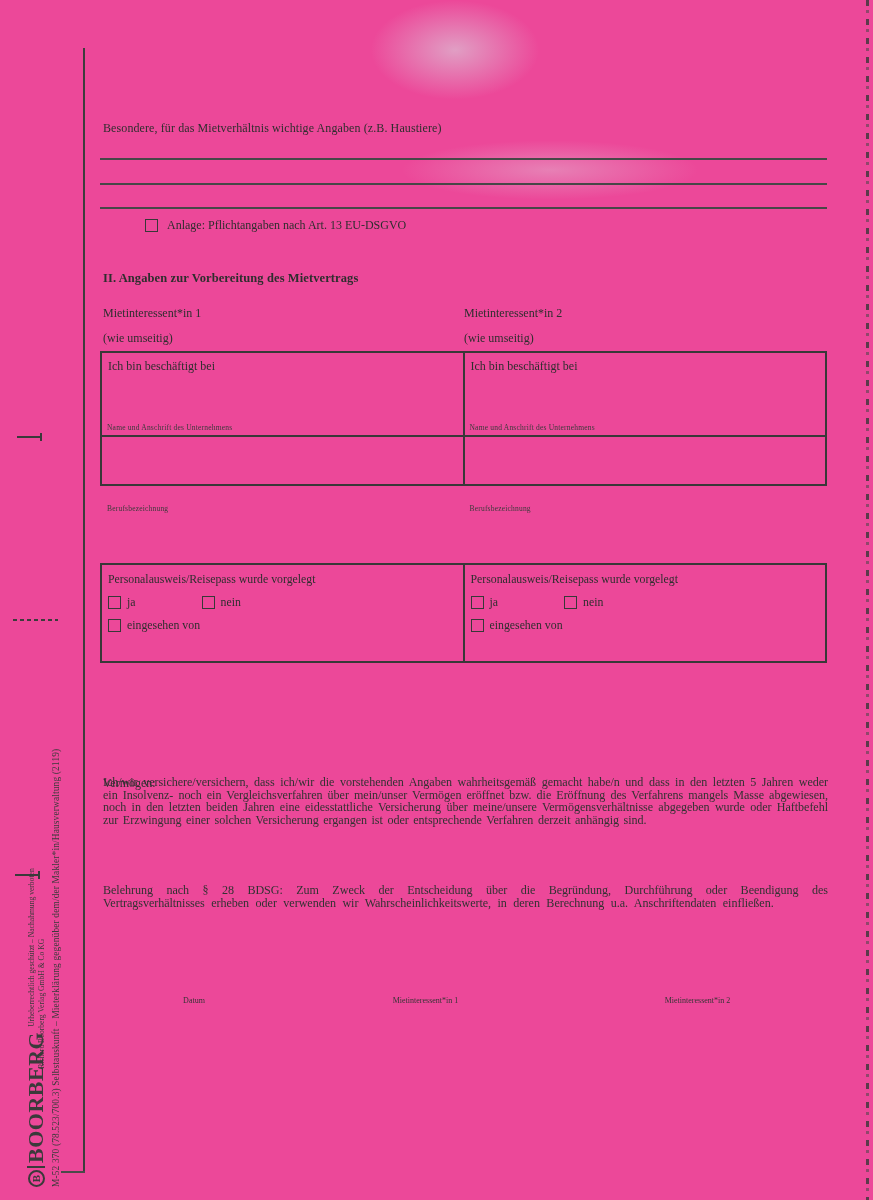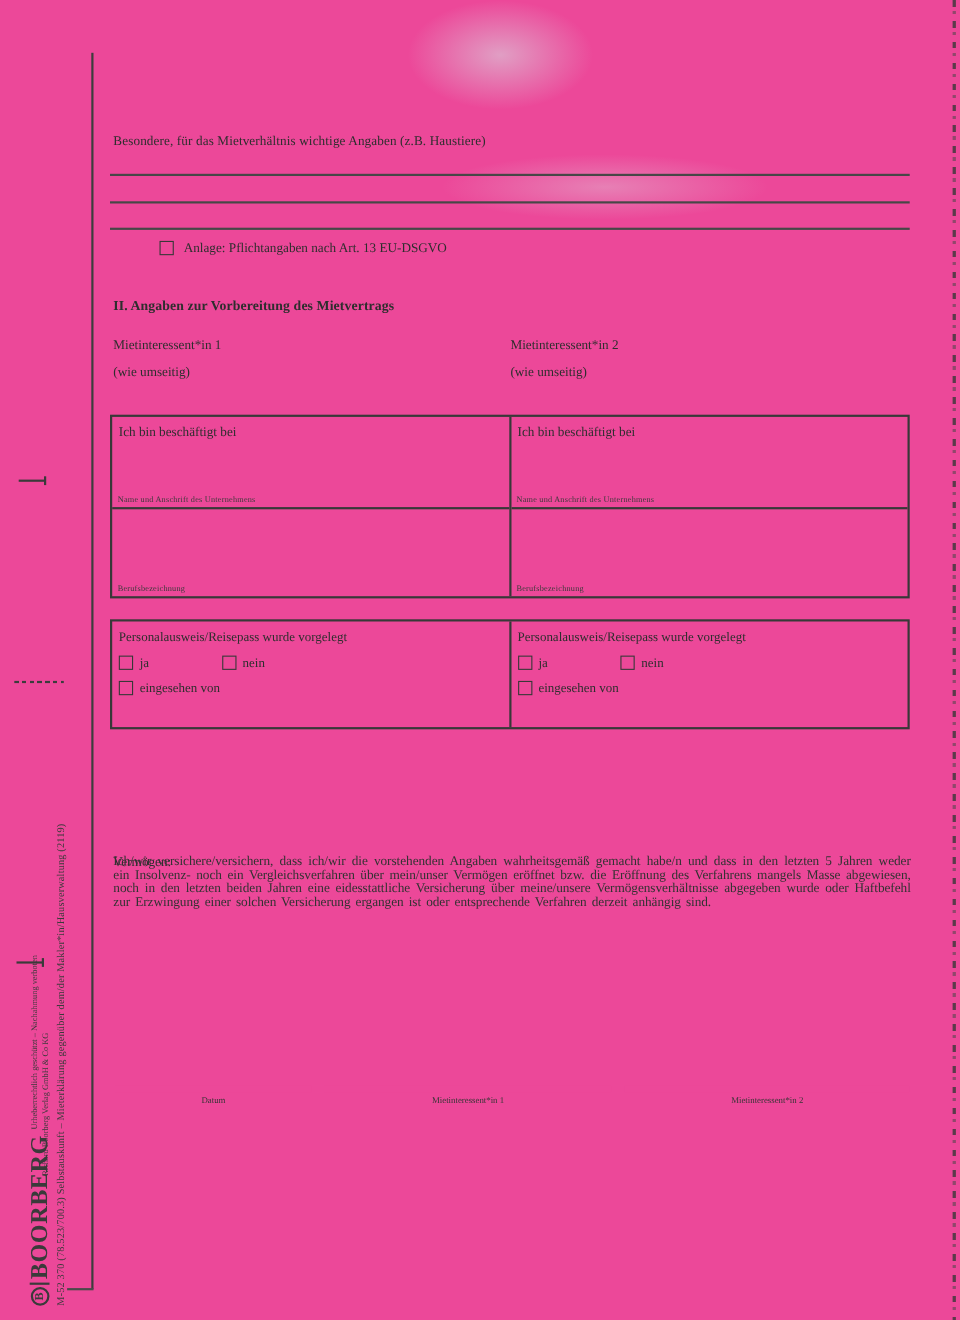--- a/index.html
+++ b/index.html
@@ -45,21 +45,21 @@
 
   .section-heading { left:103px; top:271px; font-size:12.5px; font-weight:bold; letter-spacing:.1px; }
 
   .app-h1 { left:103px; top:306px; font-size:12px; }
   .app-h2 { left:464px; top:306px; font-size:12px; }
   .app-s1 { left:103px; top:331px; font-size:12px; }
   .app-s2 { left:464px; top:331px; font-size:12px; }
 
   
   .table { border:2px solid #383838; display:flex; }
-  .table1 { left:100px; top:351px; width:727px; height:167px;margin-top:26px; }
+  .table1 { left:100px; top:351px; width:727px; height:135px; }
   .tcol { flex:1; position:relative; }
   .tcol + .tcol { border-left:2px solid #383838; }
   .t1r1 { position:relative; height:84px; border-bottom:2px solid #383838; }
   .t1r2 { position:relative; height:79px; }
   .prompt { position:absolute; left:6px; top:6px; font-size:12px; }
   .field-label { position:absolute; left:5px; bottom:3px; font-size:7.5px; color:#3b3b3b; letter-spacing:.2px; }
 
   
   .table2 { left:100px; top:563px; width:727px; height:100px; }
   .t2pad { padding:7px 6px; }
@@ -182,20 +182,21 @@
       </div>
       <div class="cbrow">
         <span class="cb"></span>
         <span class="lbl">eingesehen von</span>
       </div>
     </div>
   </div>
 
   <div class="abs decl-heading">Vermögen:</div>
   <div class="abs para para1">Ich/wir versichere/versichern, dass ich/wir die vorstehenden Angaben wahrheitsgemäß gemacht habe/n und dass in den letzten 5 Jahren weder ein Insolvenz- noch ein Vergleichsverfahren über mein/unser Vermögen eröffnet bzw. die Eröffnung des Verfahrens mangels Masse abgewiesen, noch in den letzten beiden Jahren eine eidesstattliche Versicherung über meine/unsere Vermögensverhältnisse abgegeben wurde oder Haftbefehl zur Erzwingung einer solchen Versicherung ergangen ist oder entsprechende Verfahren derzeit anhängig sind.</div>
+  <div class="abs para para2">Belehrung nach § 28 BDSG: Zum Zweck der Entscheidung über die Begründung, Durchführung oder Beendigung des Vertragsverhältnisses erheben oder verwenden wir Wahrscheinlichkeitswerte, in deren Berechnung u.a. Anschriftendaten einfließen.</div>
 
   <div class="abs sig sig1">
     <span class="lbl">Datum</span>
   </div>
   <div class="abs sig sig2">
     <span class="lbl">Mietinteressent*in 1</span>
   </div>
   <div class="abs sig sig3">
     <span class="lbl">Mietinteressent*in 2</span>
   </div>

